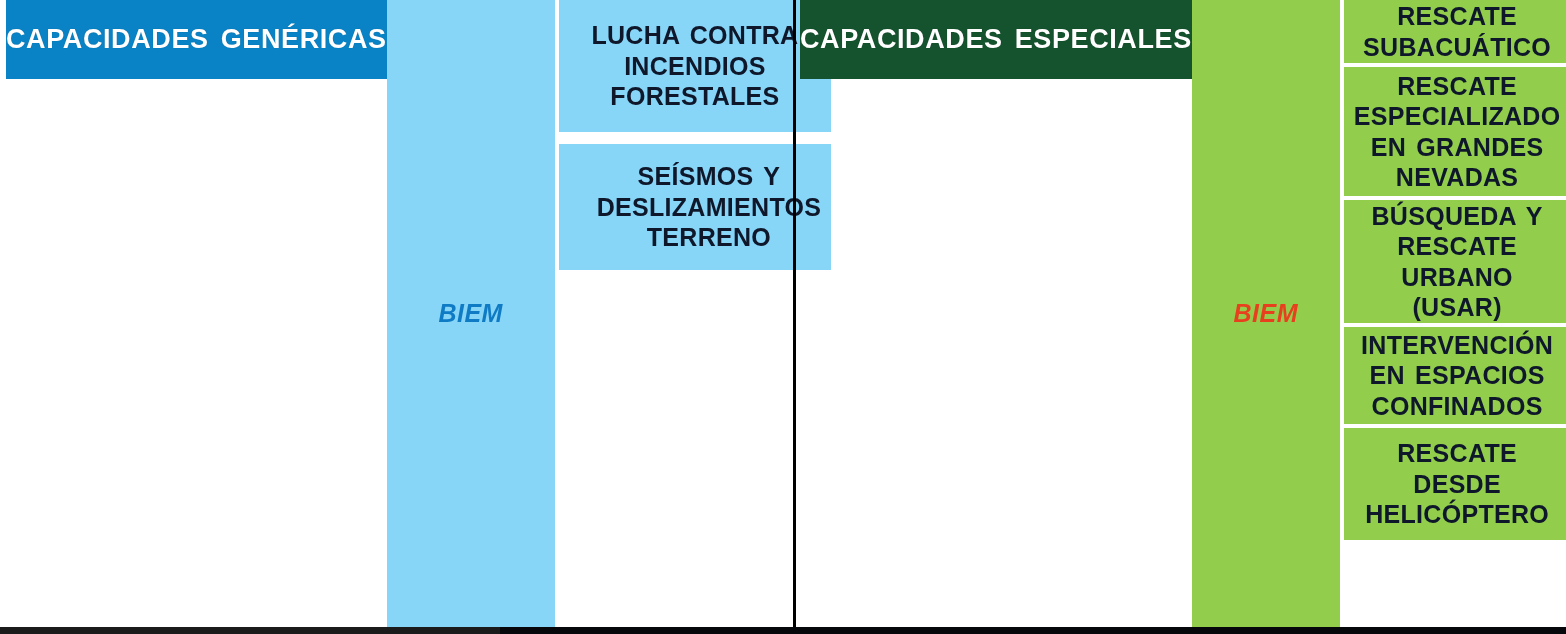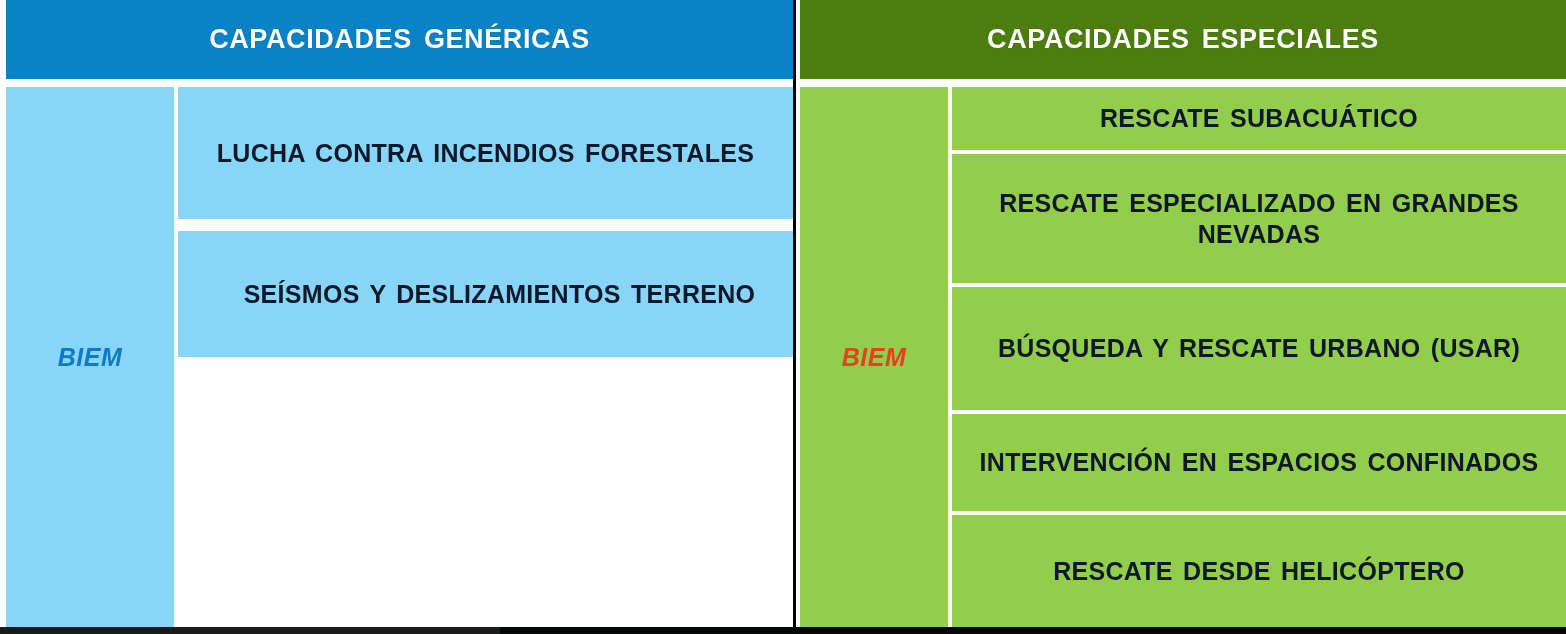--- a/index.html
+++ b/index.html
@@ -35,21 +35,20 @@
     height: 7px;
     background: #05070a;
   }
 
   
   .panel {
     position: absolute;
     top: 0;
     height: 627px;
     display: flex;
-    flex-direction: column;
   }
   .panel-generic {
     left: 6px;
     width: 787px;
   }
   .panel-special {
     left: 800px;
     width: 766px;
   }
 
@@ -70,21 +69,21 @@
     justify-content: center;
     color: #ffffff;
     font-weight: bold;
     font-size: 27px;
     letter-spacing: 0.6px;
     word-spacing: 4px;
     text-shadow: 0 0 1px rgba(0,0,0,0.25);
     flex: none;
   }
   .header-generic { background: #0983c5; }
-  .header-special { background: #4d7c0f; }
+  .header-special { background: #14532d; }
 
   .header-gap {
     height: 8px;
     background: #ffffff;
     flex: none;
   }
 
   
   .panel-body {
     flex: 1 1 auto;

